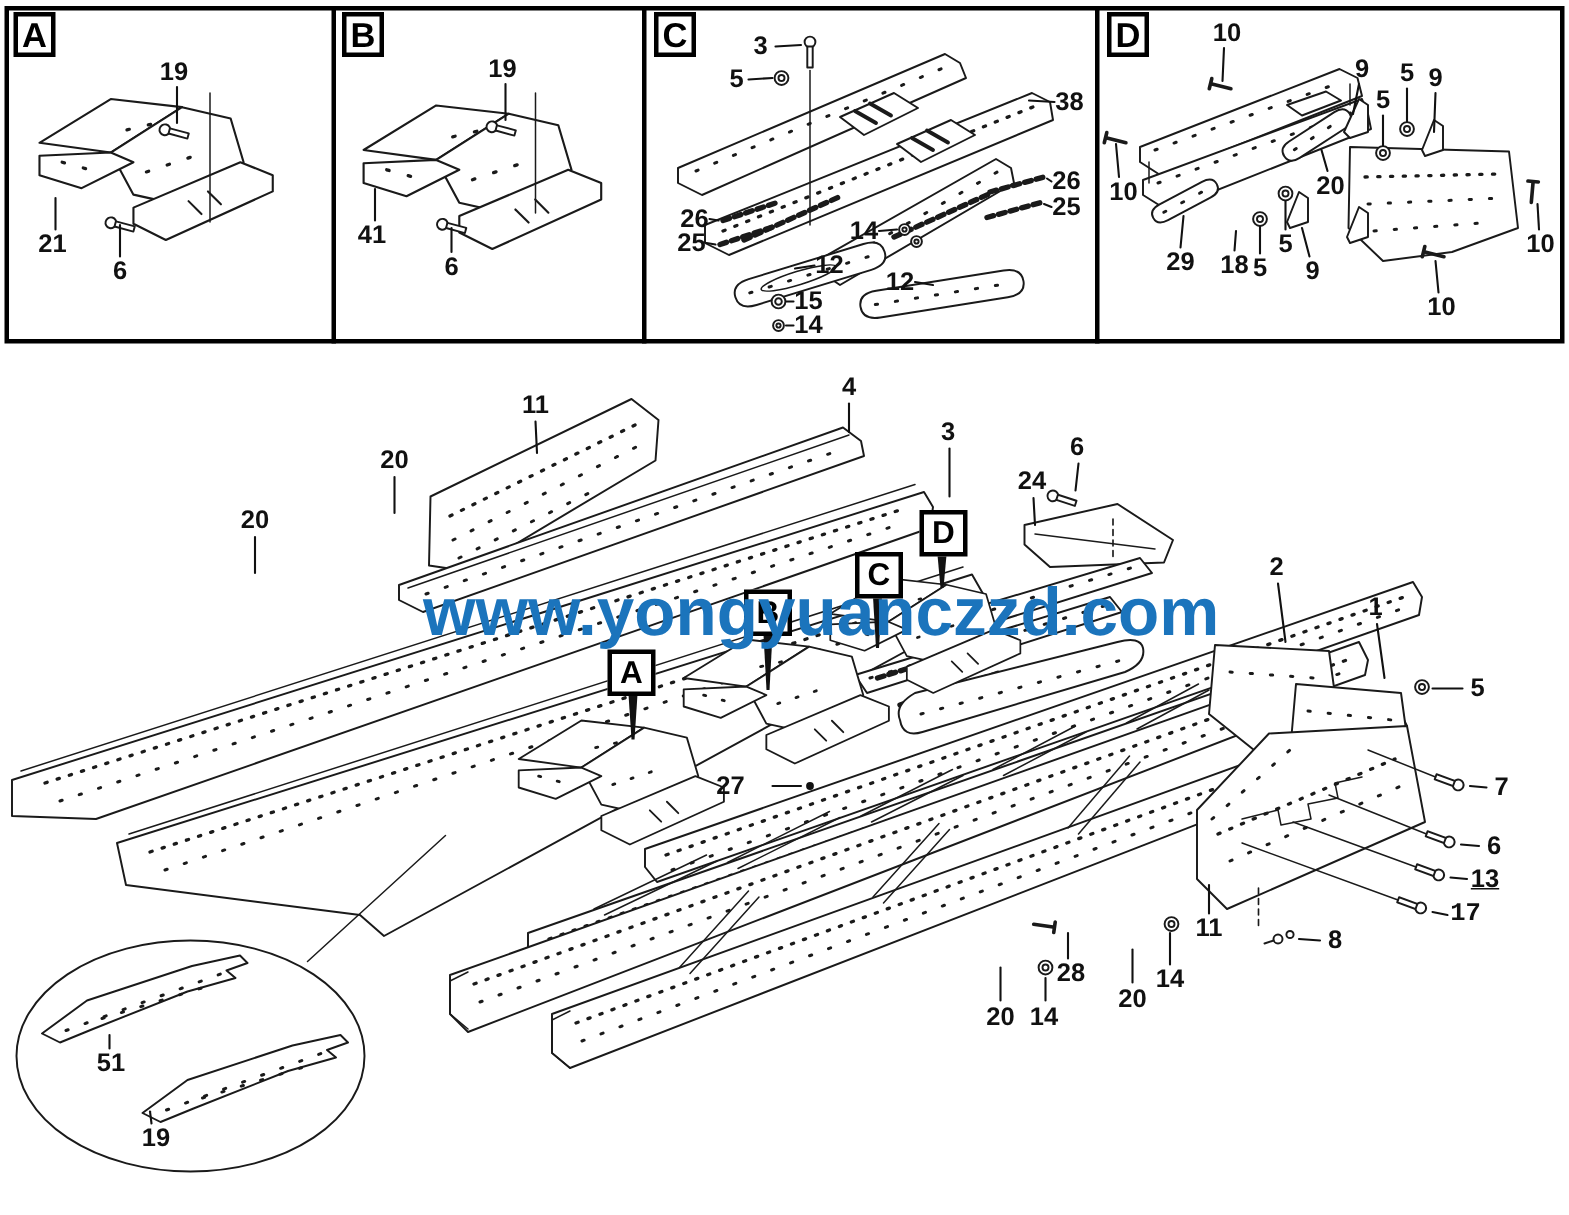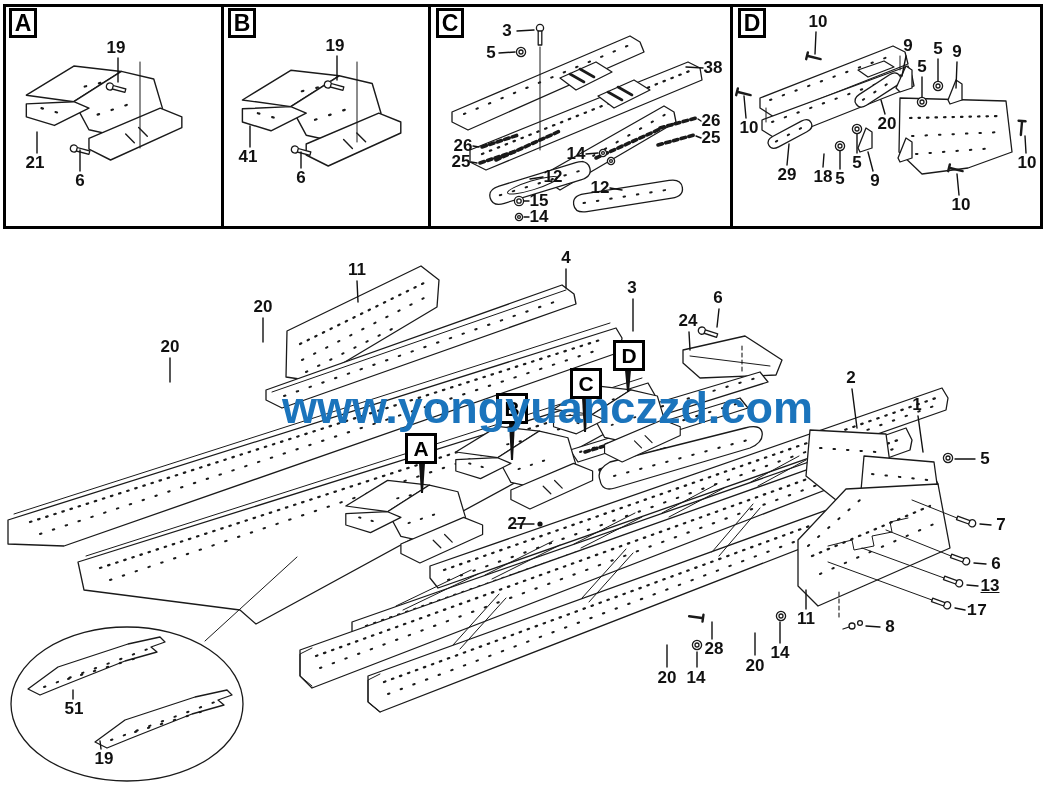--- a/index.html
+++ b/index.html
@@ -405,21 +405,21 @@
       <div class="co" style="left: 718px; top: 298px;">6</div>
       <div class="co" style="left: 851px; top: 378px;">2</div>
       <div class="co" style="left: 917px; top: 405px;">1</div>
       <div class="co" style="left: 985px; top: 459px;">5</div>
       <div class="co" style="left: 1001px; top: 525px;">7</div>
       <div class="co" style="left: 996px; top: 564px;">6</div>
       <div class="co" style="left: 990px; top: 586px; text-decoration: underline;">13</div>
       <div class="co" style="left: 977px; top: 610px; font-family: Liberation Mono, monospace;">17</div>
       <div class="co" style="left: 890px; top: 627px;">8</div>
       <div class="co" style="left: 806px; top: 619px;">11</div>
-      <div class="co" style="left: 517px; top: 524px;">27</div>
+      <div class="co" style="left: 487px; top: 524px;">27</div>
       <div class="co" style="left: 714px; top: 649px;">28</div>
       <div class="co" style="left: 667px; top: 678px;">20</div>
       <div class="co" style="left: 696px; top: 678px;">14</div>
       <div class="co" style="left: 755px; top: 666px;">20</div>
       <div class="co" style="left: 780px; top: 653px;">14</div>
       <div class="co" style="left: 74px; top: 709px;">51</div>
       <div class="co" style="left: 104px; top: 759px;">19</div>
     </div>
 
   <div class="refbox" style="left:405px;top:433px">

